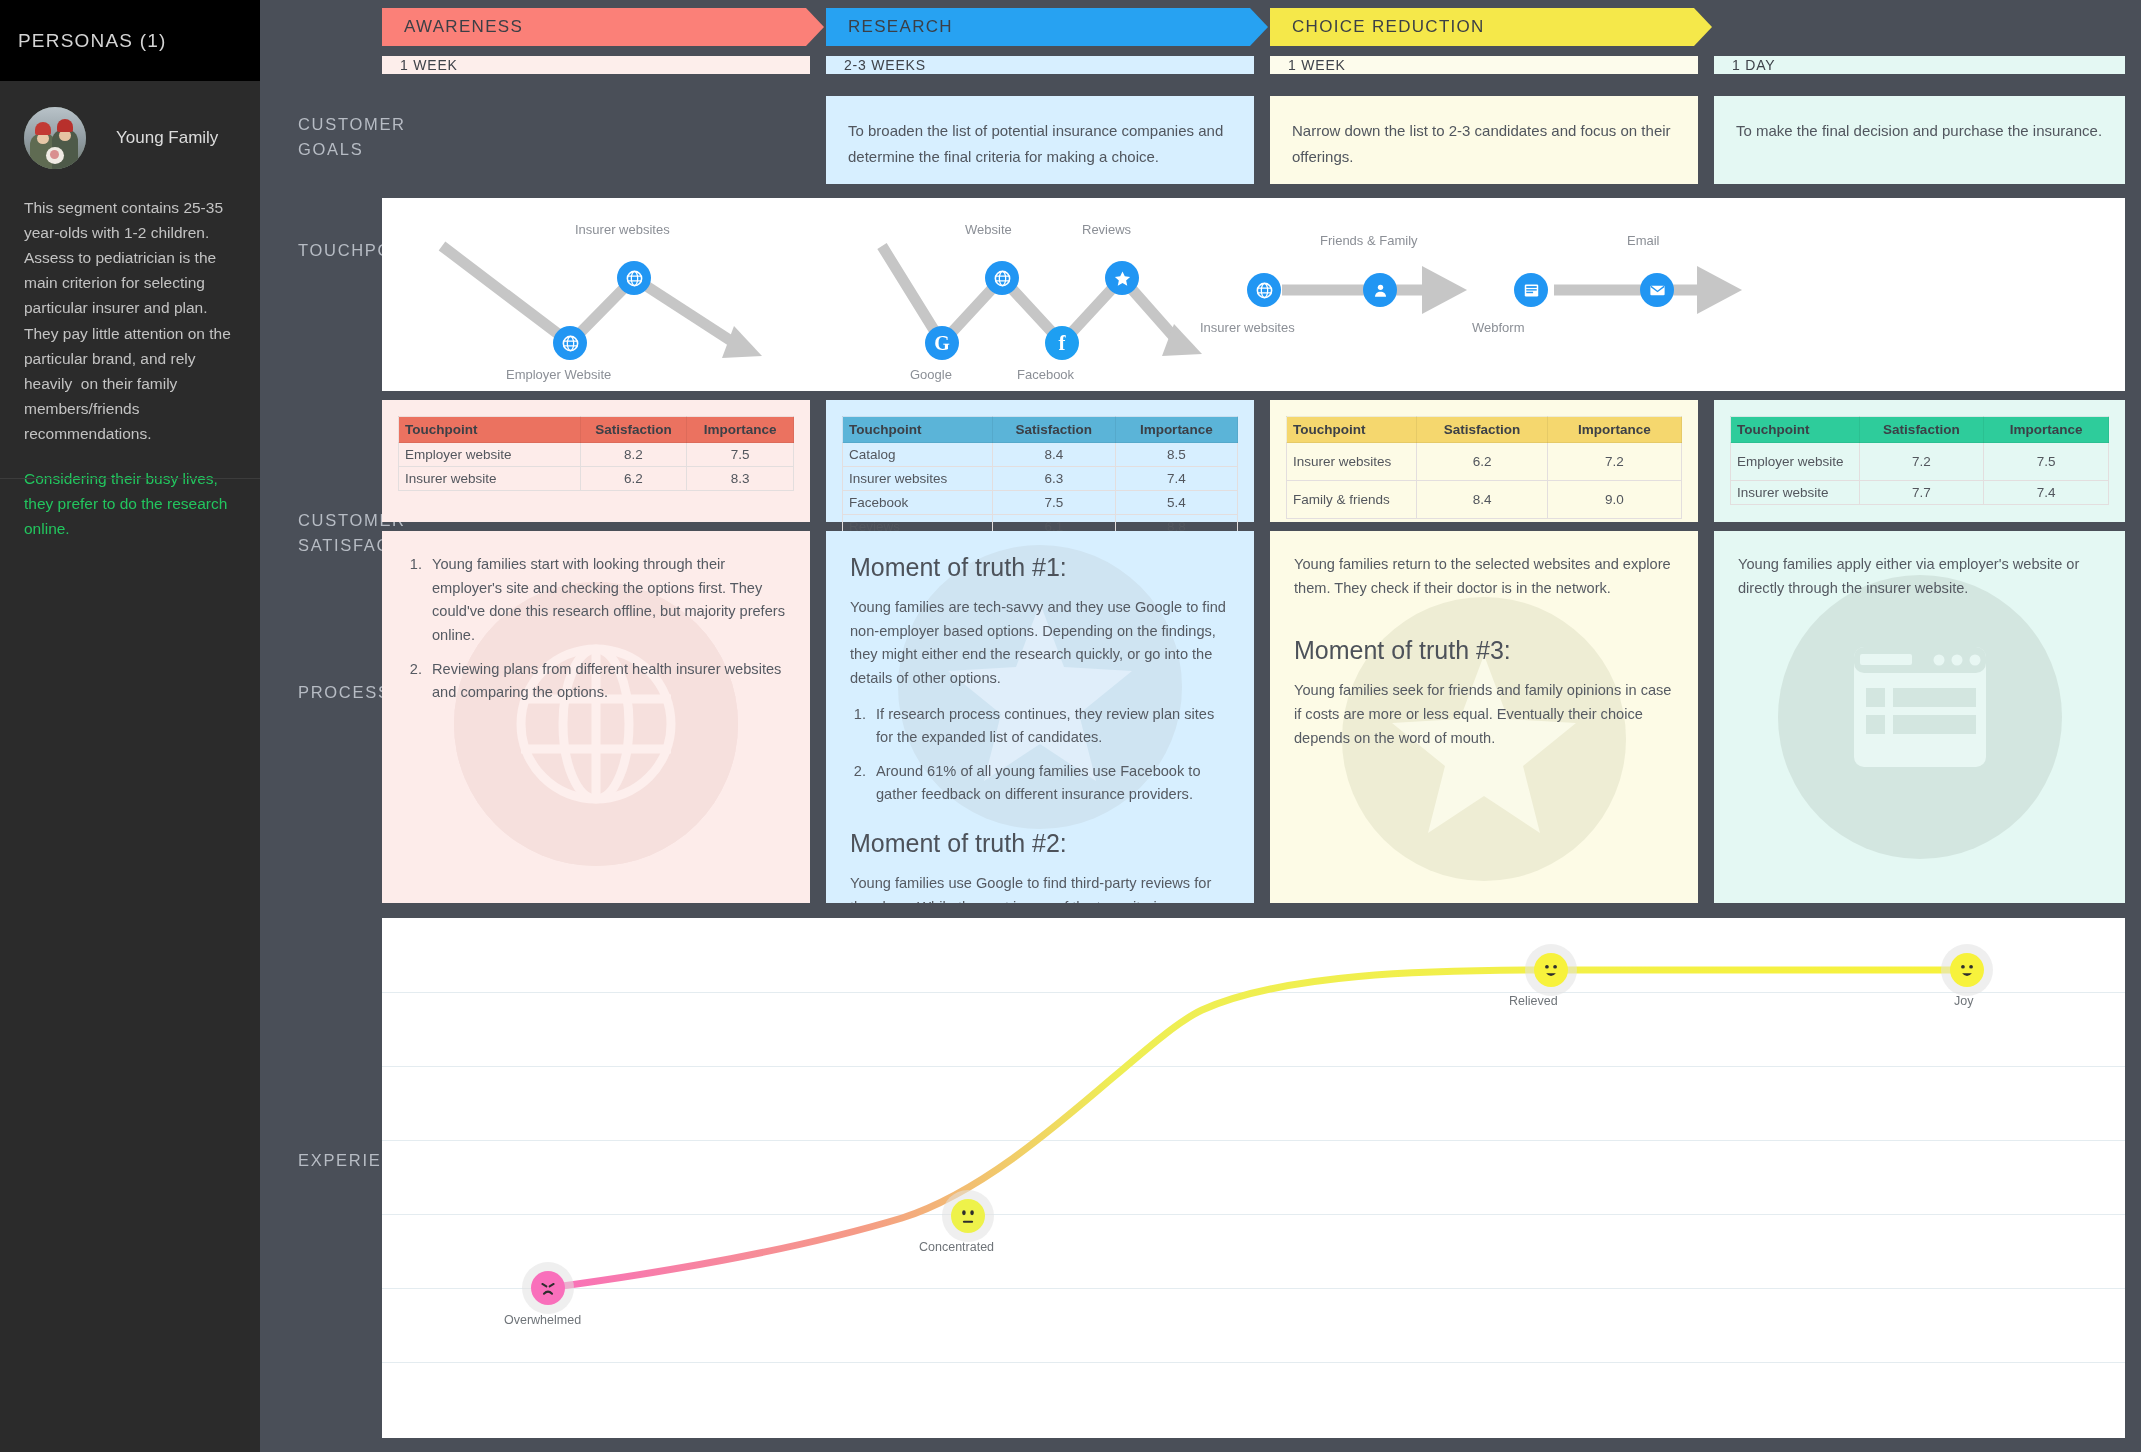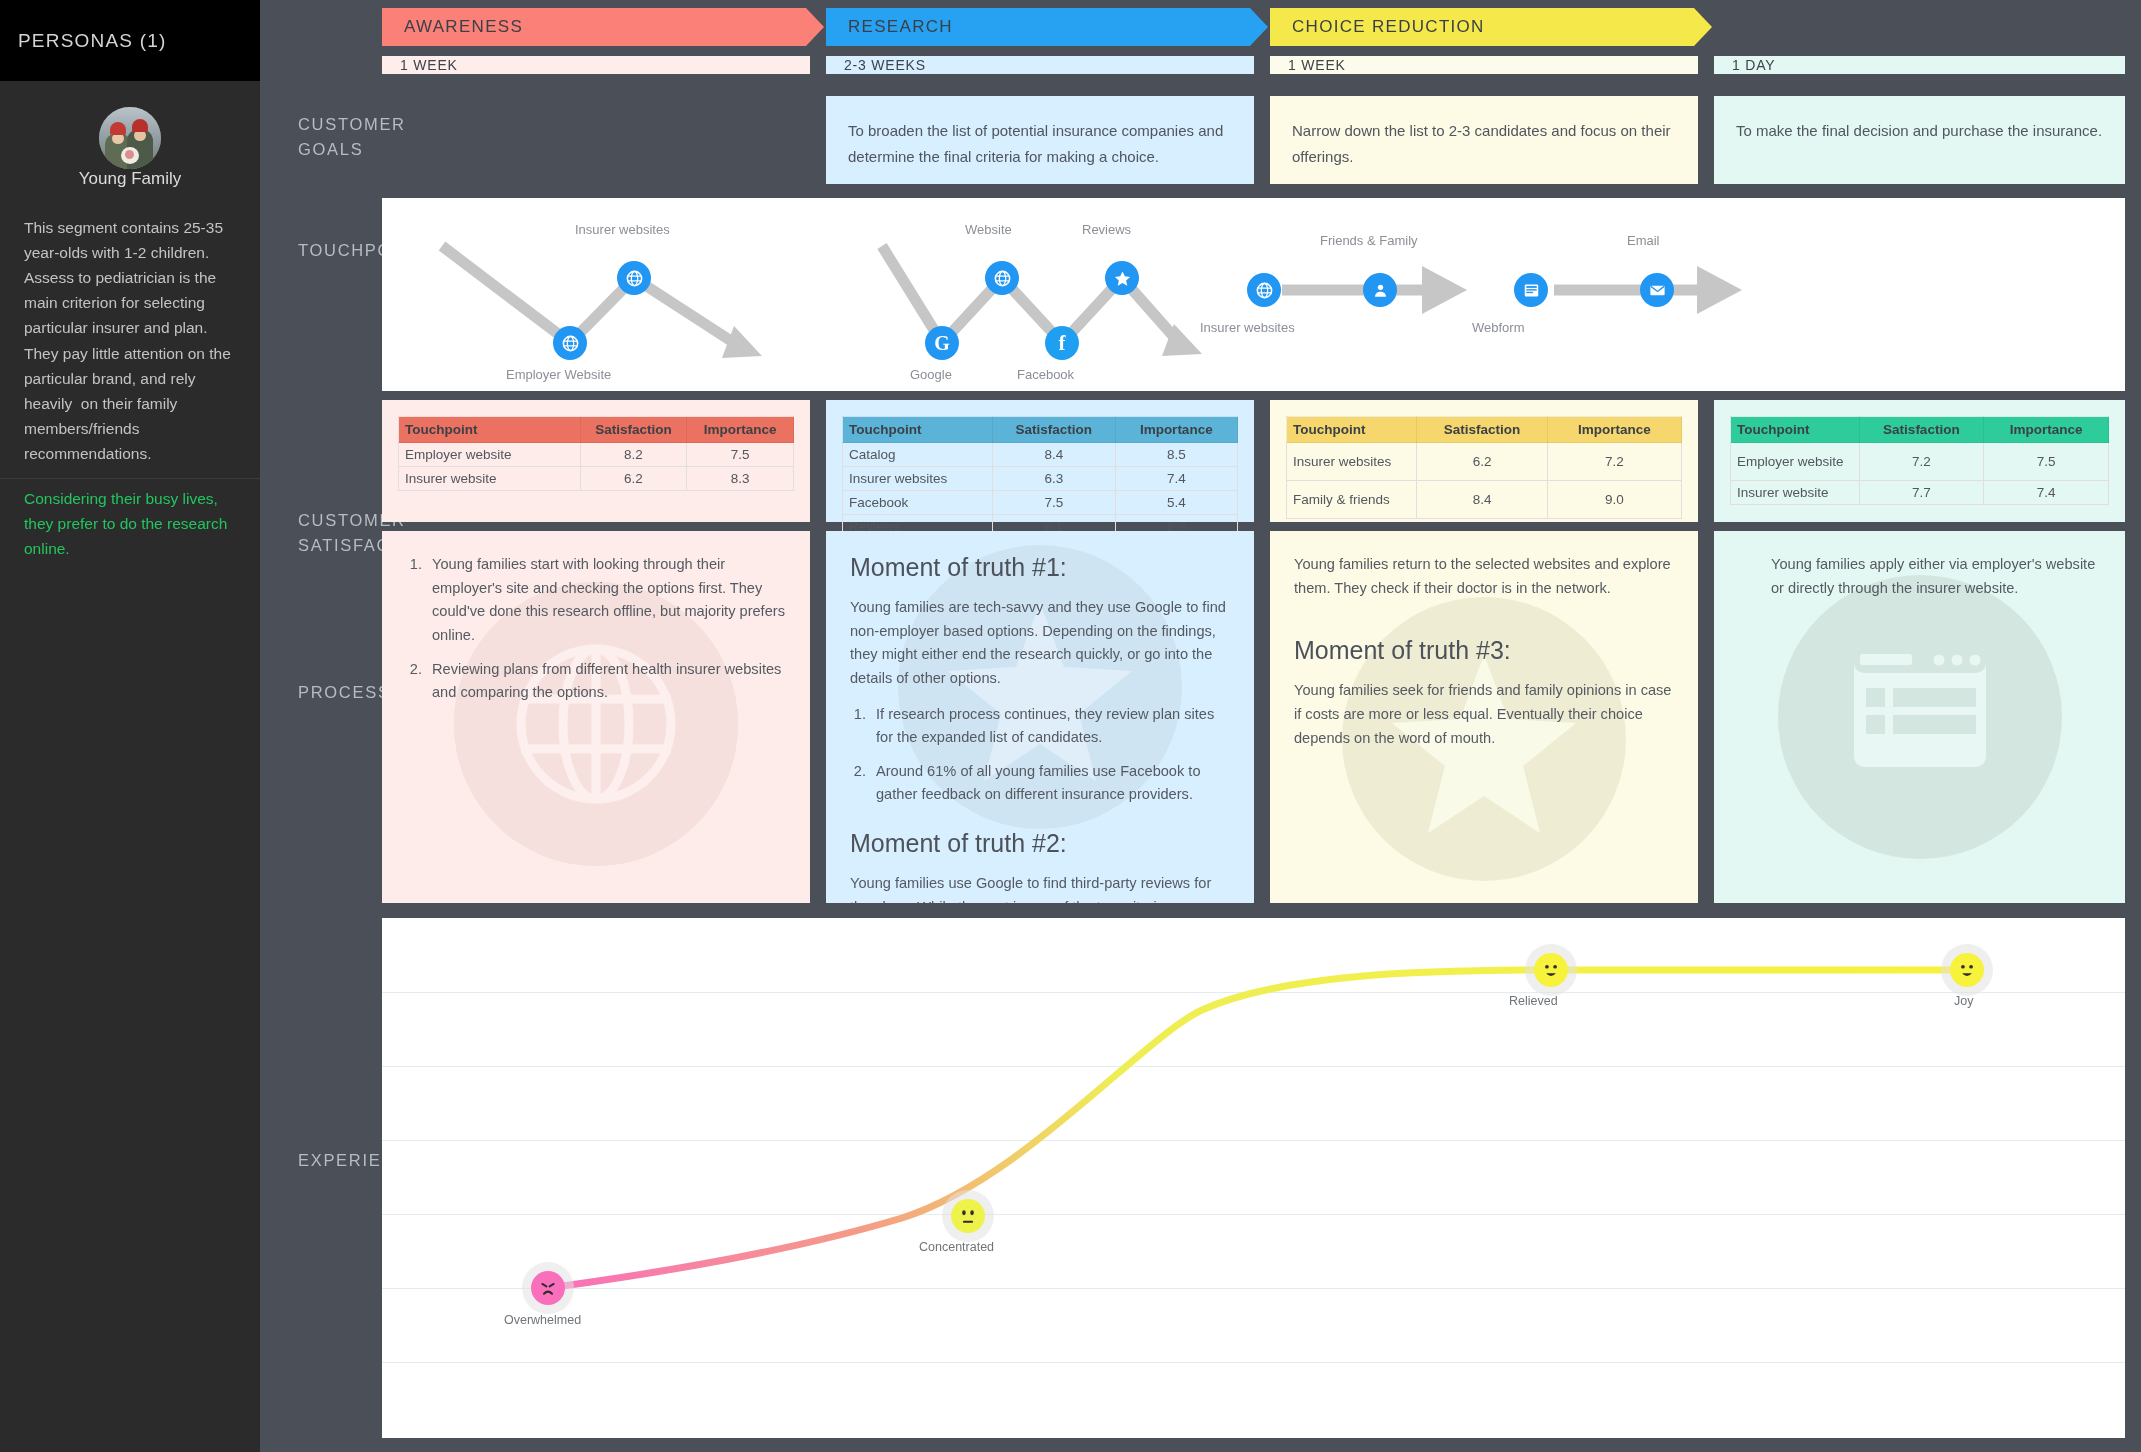--- a/index.html
+++ b/index.html
@@ -18,21 +18,21 @@
   }
   #sidebar-header {
     height: 81px; background: #000;
     display: flex; align-items: center;
     padding-left: 18px;
   }
   #sidebar-header .ttl {
     color: #d4d4d4; font-size: 19px; letter-spacing: 1.2px;
   }
   #persona-block { padding: 26px 24px 0 24px; }
-  #persona-row { display: flex; align-items: center; gap: 0; flex-direction: column; }
+  #persona-row { display: flex; align-items: center; gap: 30px; }
   #avatar {
     width: 62px; height: 62px; border-radius: 50%;
     overflow: hidden; flex: 0 0 62px;
     background: #6a7a6a; position: relative;
   }
   #avatar .sky { position:absolute; inset:0; background:linear-gradient(#b9c3c9,#8f9aa0 55%,#6f7a70); }
   #avatar .coat1 { position:absolute; left:6px; top:26px; width:26px; height:40px; border-radius:12px 12px 4px 4px; background:#5f6b52; }
   #avatar .coat2 { position:absolute; left:28px; top:22px; width:26px; height:44px; border-radius:12px 12px 4px 4px; background:#4e5a49; }
   #avatar .hat1 { position:absolute; left:11px; top:15px; width:16px; height:13px; border-radius:8px 8px 2px 2px; background:#c23a34; }
   #avatar .hat2 { position:absolute; left:33px; top:12px; width:16px; height:13px; border-radius:8px 8px 2px 2px; background:#b8302c; }
@@ -469,21 +469,21 @@
         <polygon points="142,58 166,122 234,126 181,169 198,236 142,199 86,236 103,169 50,126 118,122" fill="#fafae9"></polygon>
       </svg>
     </div>
     <div class="proc-inner">
       <div class="proc-text">Young families return to the selected websites and explore them. They check if their doctor is in the network.</div>
       <div class="proc-h" style="margin-top:36px;">Moment of truth #3:</div>
       <div class="proc-text">Young families seek for friends and family opinions in case if costs are more or less equal. Eventually their choice depends on the word of mouth.</div>
     </div>
   </div>
 
-  <div class="proc-box" style="left:1454px; width:411px; background:#e4f8f3;padding-left:33px;">
+  <div class="proc-box" style="left:1454px; width:411px; background:#e4f8f3;">
     <div class="proc-wm" style="top:50%;">
       <svg width="284" height="284" viewBox="0 0 284 284">
         <circle cx="142" cy="142" r="142" fill="#d3e6e0"></circle>
         <rect x="76" y="72" width="132" height="120" rx="10" fill="#e8f7f3"></rect>
         <rect x="76" y="72" width="132" height="26" rx="10" fill="#d3e6e0"></rect>
         <rect x="82" y="79" width="52" height="11" rx="2" fill="#e8f7f3"></rect>
         <circle cx="161" cy="85" r="5.5" fill="#e8f7f3"></circle>
         <circle cx="179" cy="85" r="5.5" fill="#e8f7f3"></circle>
         <circle cx="197" cy="85" r="5.5" fill="#e8f7f3"></circle>
         <rect x="88" y="113" width="19" height="19" fill="#d3e6e0"></rect>

